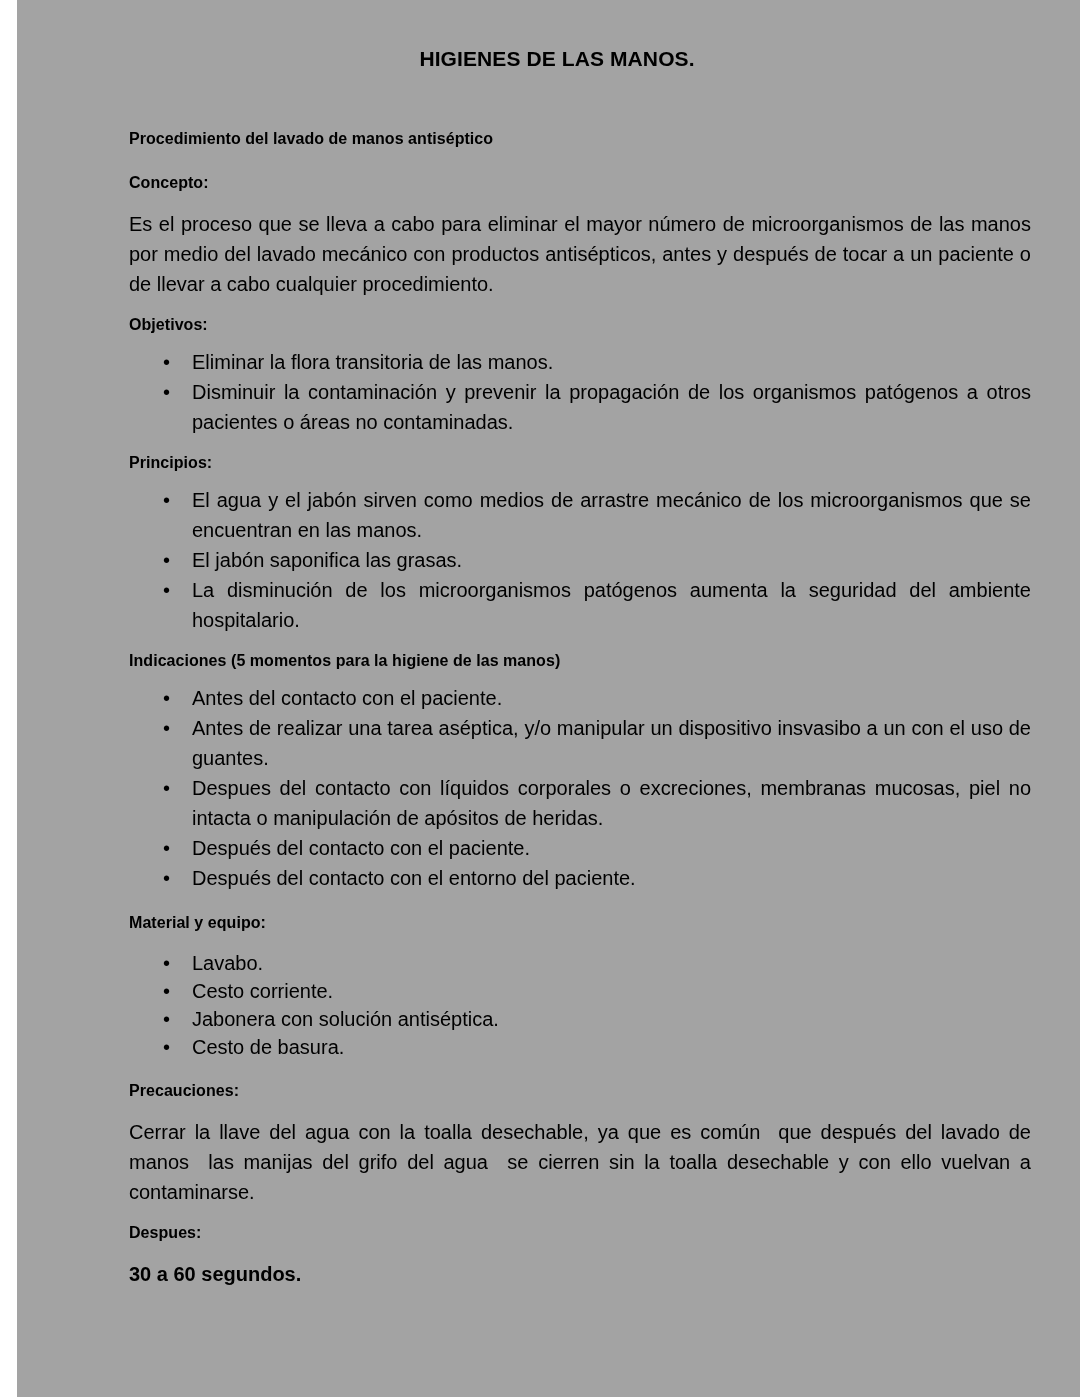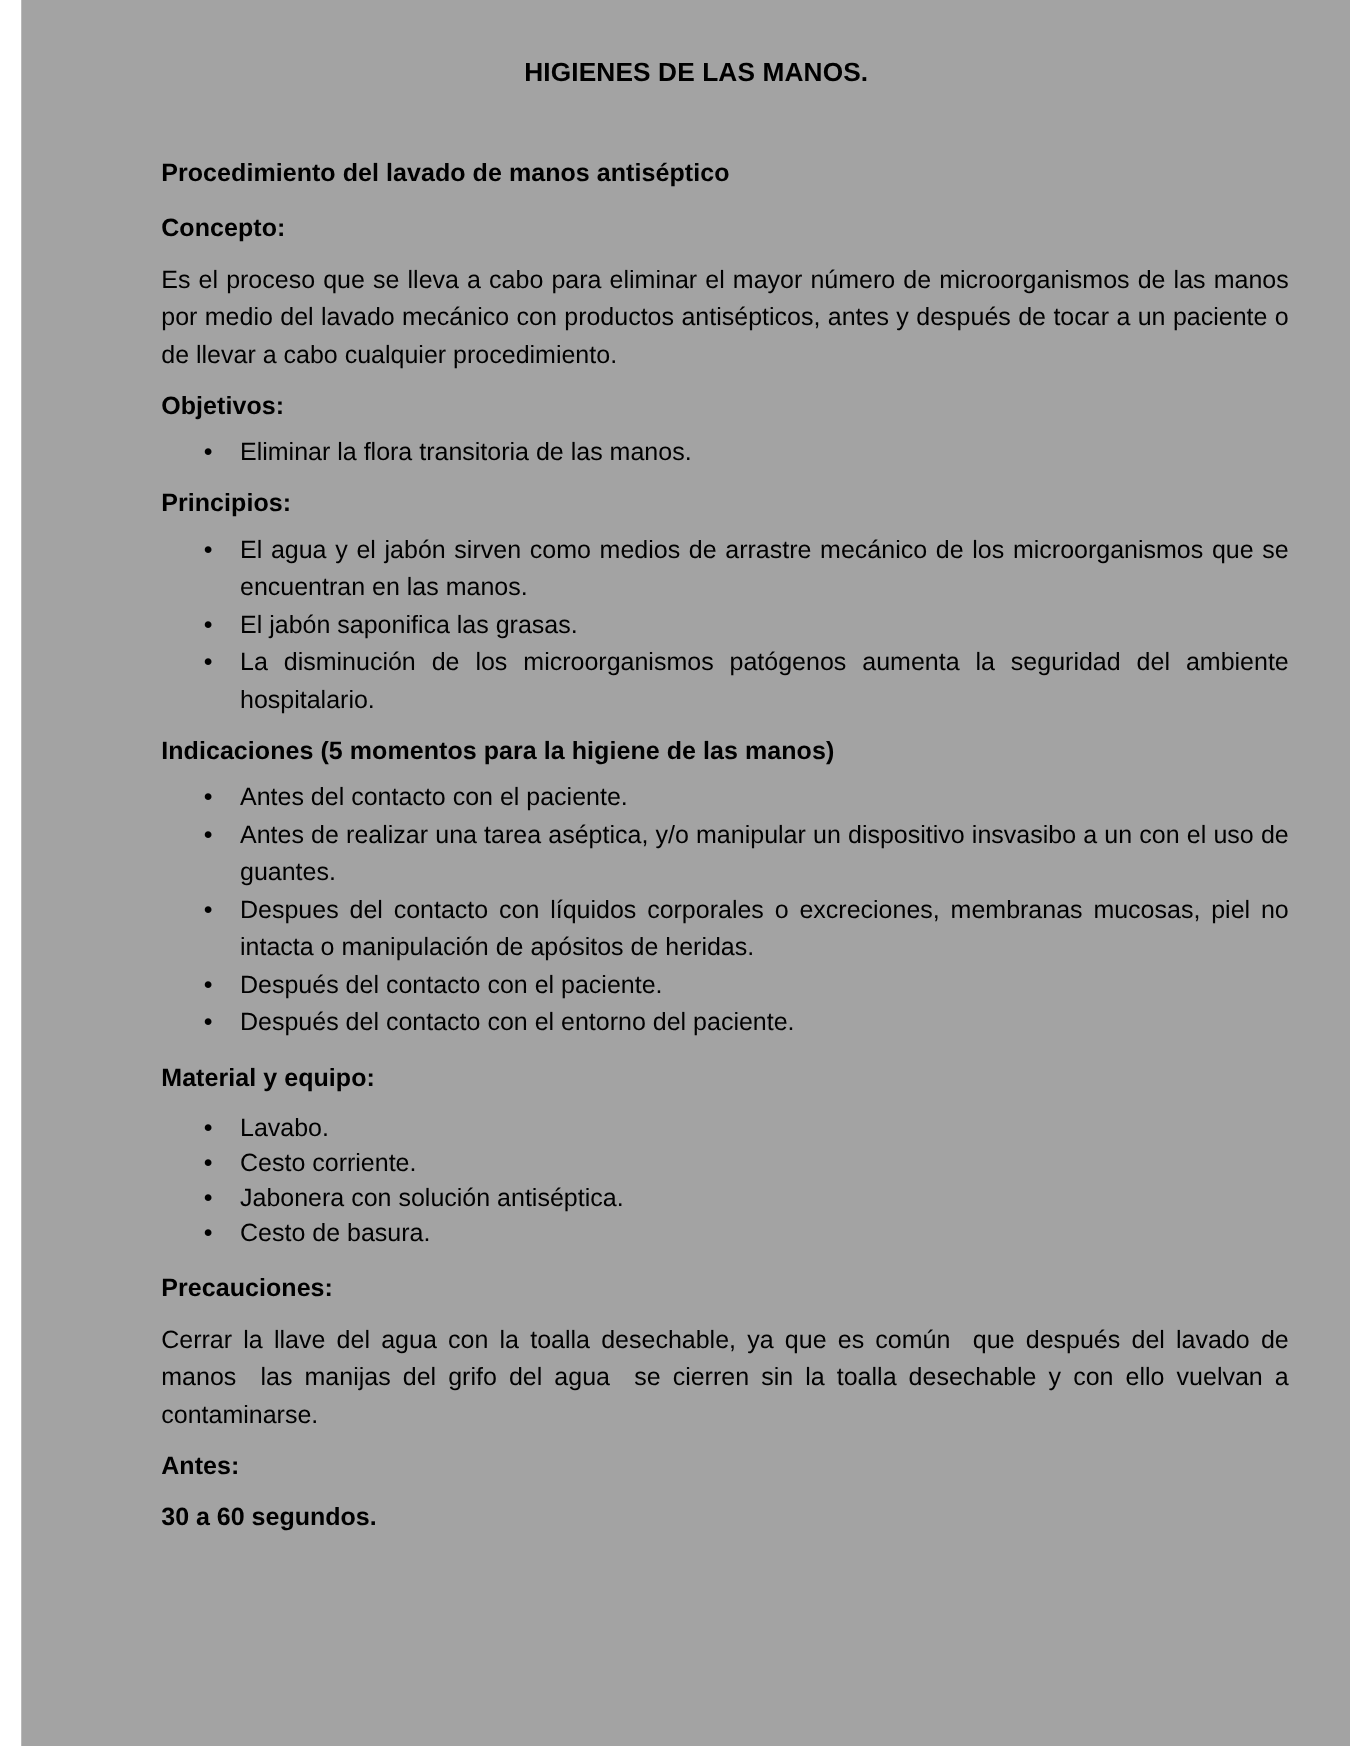--- a/index.html
+++ b/index.html
@@ -33,21 +33,21 @@
     margin: 0;
     padding-top: 47px;
   }
   .content {
     position: absolute;
     left: 112px;
     top: 125px;
     width: 902px;
   }
   h2.section-heading {
-    font-size: 20px;
+    font-size: 16px;
     font-weight: bold;
     margin: 0;
     padding: 0;
     line-height: 28px;
     letter-spacing: 0.05px;
   }
   p.body-text {
     font-size: 20px;
     font-weight: normal;
     margin: 0;
@@ -115,20 +115,21 @@
     <p class="body-text">Es el proceso que se lleva a cabo para eliminar el mayor número de microorganismos de las manos por medio del lavado mecánico con productos antisépticos, antes y después de tocar a un paciente o de llevar a cabo cualquier procedimiento.</p>
 
     <div class="gap-sm"></div>
 
     <h2 class="section-heading">Objetivos:</h2>
 
     <div class="gap-xs"></div>
 
     <ul class="bullets">
       <li>Eliminar la flora transitoria de las manos.</li>
+      <li>Disminuir la contaminación y prevenir la propagación de los organismos patógenos a otros pacientes o áreas no contaminadas.</li>
     </ul>
 
     <div class="gap-sm"></div>
 
     <h2 class="section-heading">Principios:</h2>
 
     <div class="gap-xs"></div>
 
     <ul class="bullets">
       <li>El agua y el jabón sirven como medios de arrastre mecánico de los microorganismos que se encuentran en las manos.</li>
@@ -166,20 +167,20 @@
     <div class="gap-md"></div>
 
     <h2 class="section-heading">Precauciones:</h2>
 
     <div class="gap-sm"></div>
 
     <p class="body-text">Cerrar la llave del agua con la toalla desechable, ya que es común  que después del lavado de manos  las manijas del grifo del agua  se cierren sin la toalla desechable y con ello vuelvan a contaminarse.</p>
 
     <div class="gap-sm"></div>
 
-    <h2 class="section-heading">Antes:</h2>
+    <h2 class="section-heading">Despues:</h2>
 
     <div class="gap-sm"></div>
 
     <p class="body-text no-justify">30 a 60 segundos.</p>
 
   </div>
 </div>
 
 </body></html>

